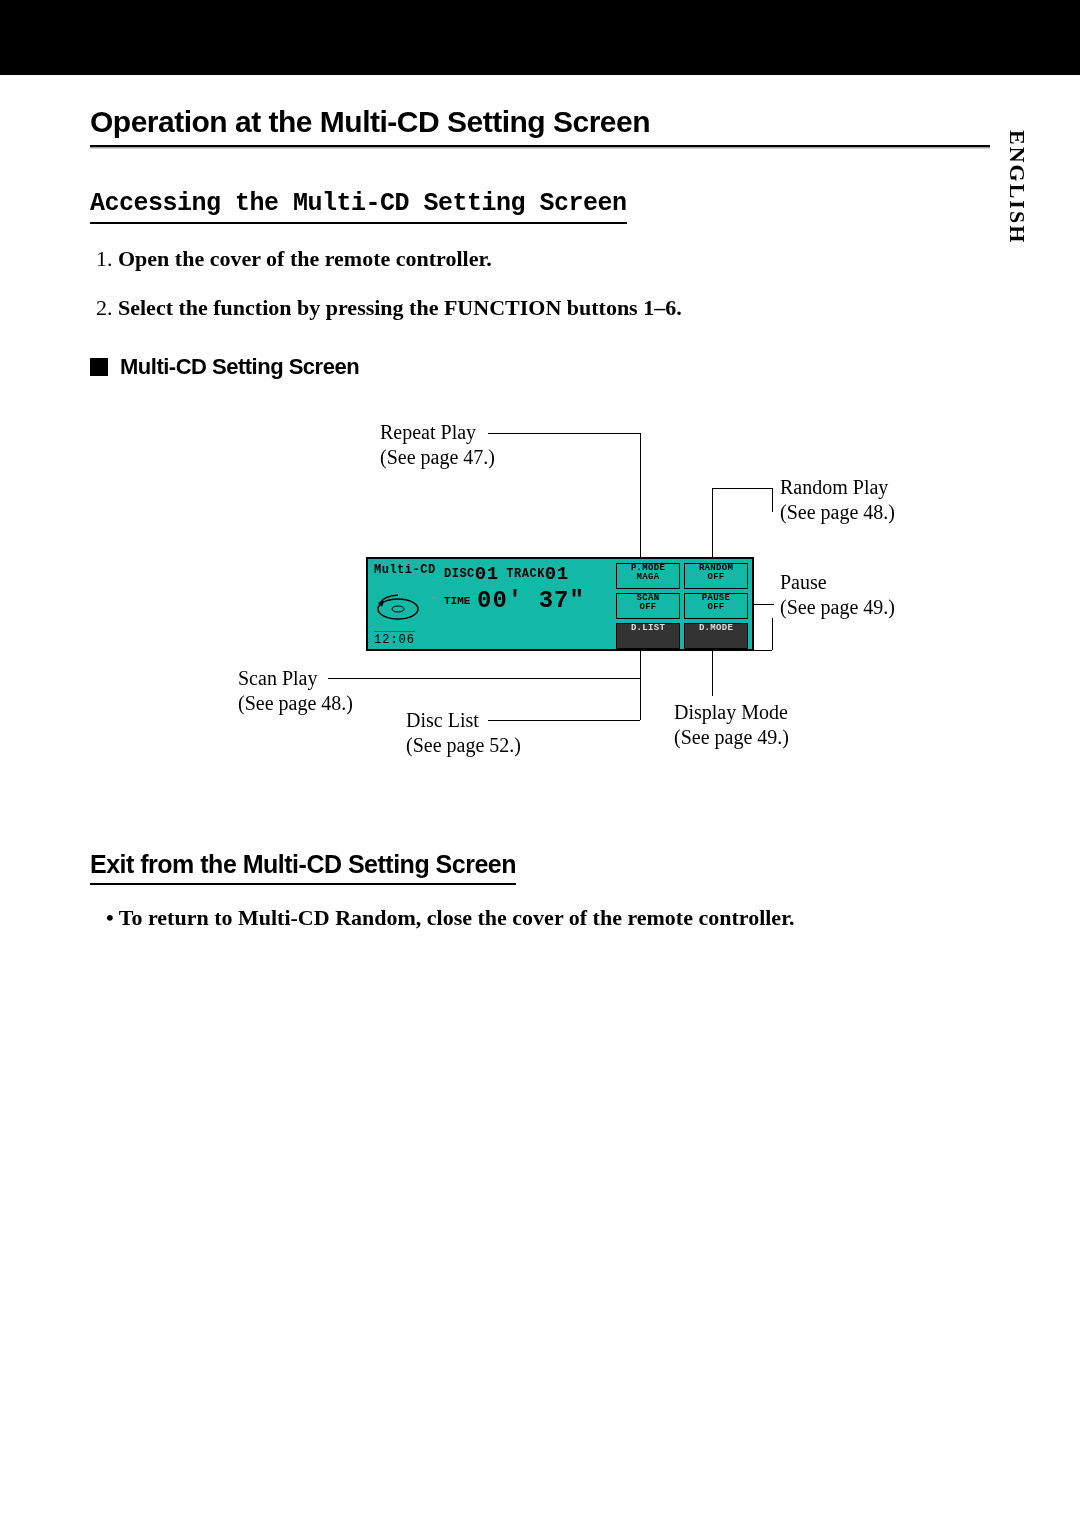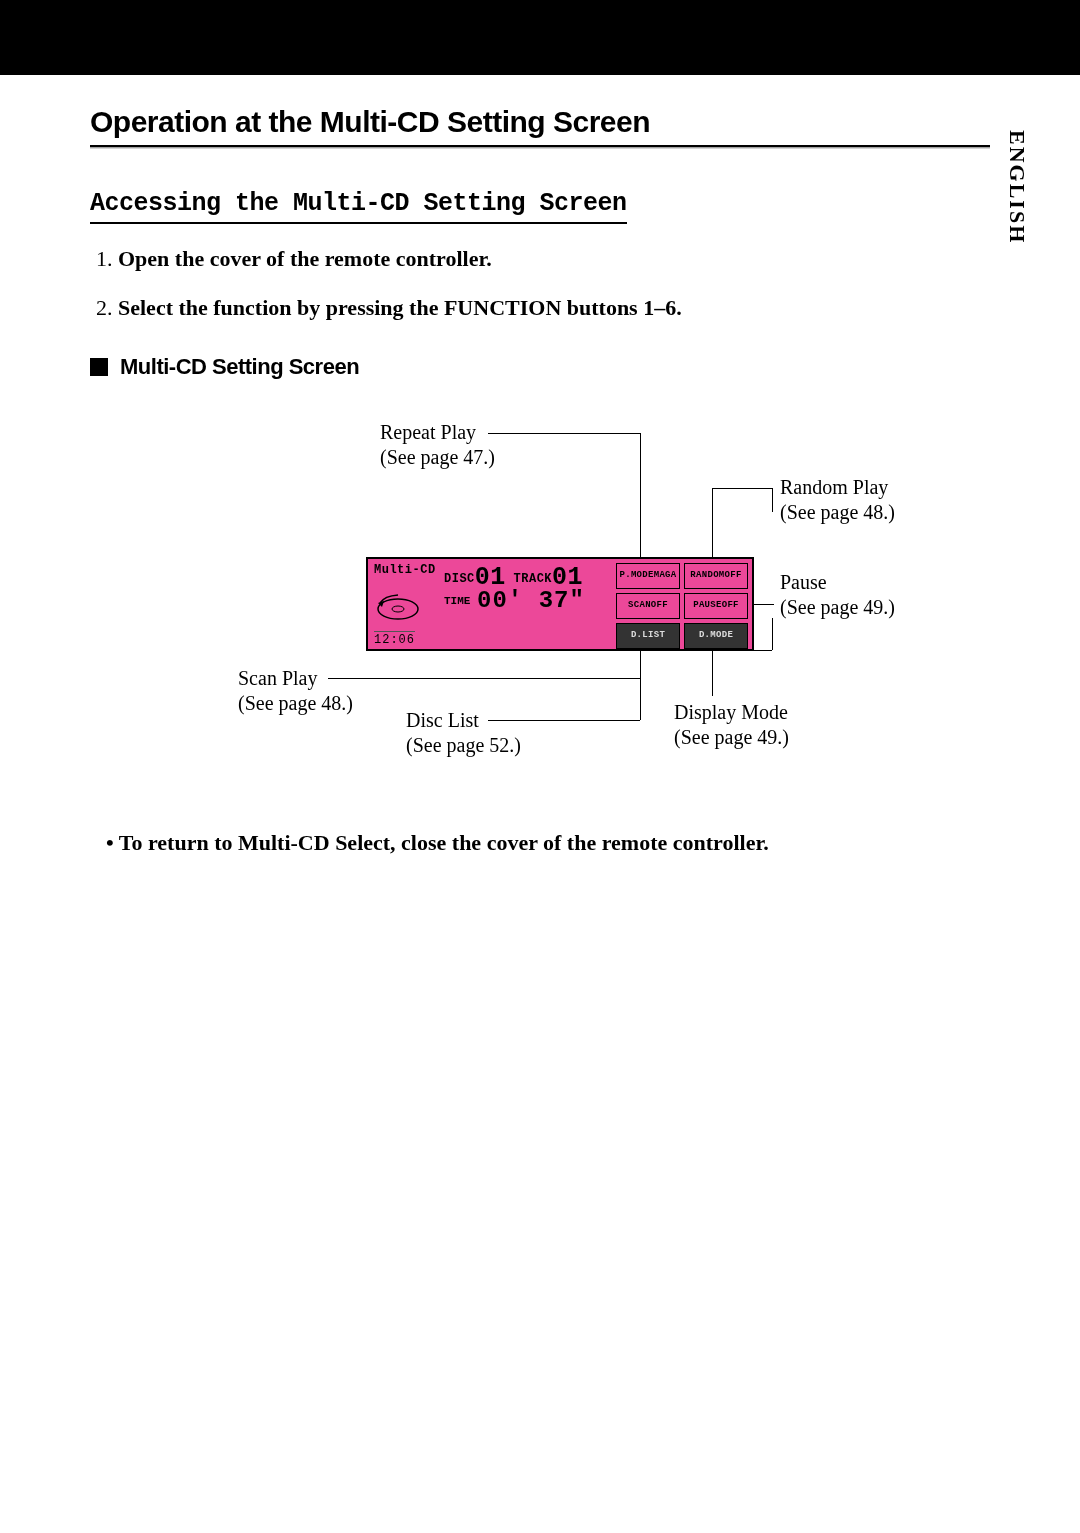--- a/index.html
+++ b/index.html
@@ -103,21 +103,21 @@
     background: #000;
   }
 
   
   .lcd {
     position: absolute;
     left: 146px;
     top: 137px;
     width: 388px;
     height: 94px;
-    background: #ec4899;
+    background: #14b8a6;
     border: 2px solid #000;
     box-sizing: border-box;
     font-family: "Courier New", monospace;
   }
   .lcd-left {
     position: absolute;
     left: 0; top: 0;
     width: 248px;
     height: 100%;
   }
@@ -130,21 +130,21 @@
   }
   .lcd-disc-track {
     position: absolute;
     left: 76px;
     top: 4px;
     font-size: 12px;
     font-weight: bold;
     letter-spacing: 0.5px;
   }
   .lcd-big {
-    font-size: 25px;
+    font-size: 19px;
     vertical-align: -2px;
   }
   .lcd-time-row {
     position: absolute;
     left: 76px;
     top: 28px;
     font-size: 11px;
     font-weight: bold;
   }
   .lcd-time-big {
@@ -179,22 +179,23 @@
     grid-template-columns: 64px 64px;
     grid-template-rows: 26px 26px 26px;
     gap: 4px;
   }
   .lcd-btn {
     border: 1.5px solid #000;
     font-size: 9px;
     line-height: 1;
     font-weight: bold;
     display: flex;
+    flex-direction: column;
     align-items: center;
-    justify-content: center;
+    justify-content: flex-start;
     letter-spacing: 0.3px;
     font-family: "Courier New", monospace;
   }
   .lcd-btn.dark {
     background: #333;
     color: #ddd;
     border-color: #000;
   }
 
   h2.exit-title {
@@ -338,20 +339,21 @@
           <span>D.LIST</span>
         </div>
         <div class="lcd-btn dark">
           <span>D.MODE</span>
         </div>
       </div>
     </div>
 
   </div>
 
+  <h2 class="exit-title">Exit from the Multi-CD Setting Screen</h2>
 
   <ul class="exit-list">
-    <li>To return to Multi-CD Select, close the cover of the remote controller.</li>
+    <li>To return to Multi-CD Random, close the cover of the remote controller.</li>
   </ul>
 
   
 
 </div>
 
 </body></html>

